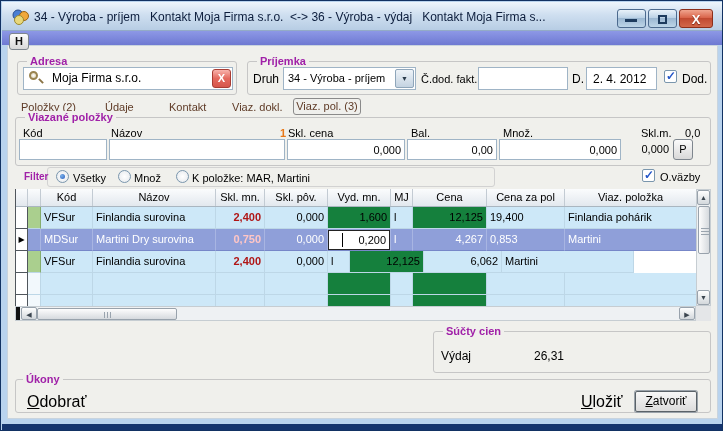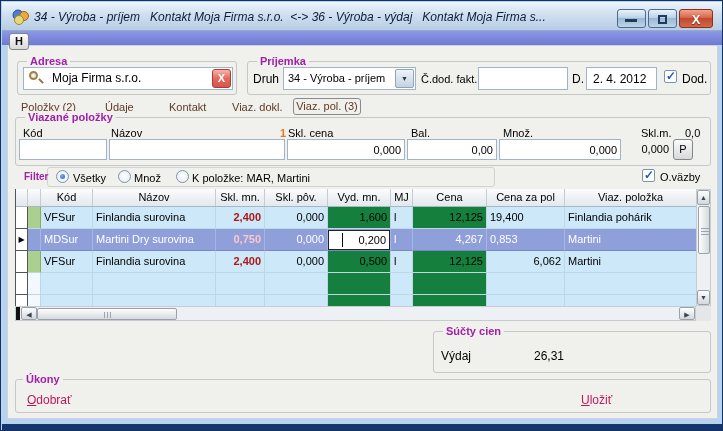--- a/index.html
+++ b/index.html
@@ -11,21 +11,21 @@
   }
   
   .titlebar {
     position:absolute; left:1px; top:1px; width:721px; height:29px;
     background:linear-gradient(#eef5fc, #cfdff0 45%, #b7cde4);
     border-bottom:1px solid #93abc6;
   }
   .appicon { position:absolute; left:10px; top:7px; width:17px; height:16px; }
   .titletext {
     position:absolute; left:32px; top:8px; right:112px;
-    font-size:12px; color:#0c1d3c; white-space:pre; overflow:hidden;font-style:italic;
+    font-size:12px; color:#0c1d3c; white-space:pre; overflow:hidden;
   }
   .winbtn {
     position:absolute; top:7px; height:19px; border-radius:3px;
     border:1px solid #4c6a8e; text-align:center; cursor:default;
   }
   .winbtn.minb, .winbtn.maxb {
     background:linear-gradient(#e9f2fa, #bcd2e6 45%, #9cb8d2 50%, #bdd5e8);
   }
   .winbtn.closeb {
     background:linear-gradient(#f0a48e, #d9654b 45%, #c14a31 50%, #d2674a);
@@ -126,21 +126,21 @@
   .vscroll { position:absolute; left:695px; top:188px; width:15px; height:117px; background:#eef1f3; border:1px solid #c6cdd2; }
   .hscroll { position:absolute; left:14px; top:305px; width:681px; height:15px; background:#eef1f3; border:1px solid #c6cdd2; }
   .sbtn { position:absolute; background:linear-gradient(#fefefe,#d3d8dc); border:1px solid #98a2ac; border-radius:2px;
     font-size:7px; color:#3c4650; text-align:center; }
   .vthumb { position:absolute; left:1px; top:16px; width:12px; height:48px; background:linear-gradient(90deg,#fdfdfd,#d6dade); border:1px solid #98a2ac; border-radius:2px; }
   .hthumb { position:absolute; left:21px; top:1px; width:140px; height:12px; background:linear-gradient(#fdfdfd,#d6dade); border:1px solid #98a2ac; border-radius:2px; }
   .gripv { position:absolute; left:2px; width:8px; height:1px; background:#9aa4ae; }
   .griph { position:absolute; top:3px; width:1px; height:6px; background:#9aa4ae; }
   .blacktick { position:absolute; left:0; top:0; width:4px; height:13px; background:#111; }
   .corner { position:absolute; left:695px; top:305px; width:15px; height:15px; background:#e4e6e8; }
-  .linklike { position:absolute; font-size:12px; color:#be185d;text-align:center; }
+  .linklike { position:absolute; font-size:16px; color:#000000;text-align:center; }
   .defbtn {
     position:absolute; left:634px; top:390px; width:62px; height:21px;
     background:linear-gradient(#f7f7f7,#dcdcdc); border:1px solid #5a6268; border-radius:2px;
     box-shadow:0 0 0 1px #9aa2aa; font-size:12px; text-align:center; line-height:19px; color:#000;
   }
 </style>
 </head>
 <body>
 
 <div class="window">
@@ -272,21 +272,20 @@
         <div class="cell selc" style="width: 78px; text-align: left;">0,853</div>
         <div class="cell selc" style="width: 132px; text-align: left;">Martini</div>
       </div>
       <div class="trow">
         <div class="cell selector" style="width: 12px; text-align: center;"></div>
         <div class="cell marker" style="width: 13px; text-align: center;"></div>
         <div class="cell " style="width: 52px; text-align: left;">VFSur</div>
         <div class="cell " style="width: 123px; text-align: left;">Finlandia surovina</div>
         <div class="cell  redq" style="width: 49px; text-align: right;">2,400</div>
         <div class="cell " style="width: 63px; text-align: right;">0,000</div>
-        <div class="cell w" style="width: 63px; text-align: right;">0,500</div>
         <div class="cell " style="width: 22px; text-align: left;">l</div>
         <div class="cell w" style="width: 74px; text-align: right;">12,125</div>
         <div class="cell " style="width: 78px; text-align: right;">6,062</div>
         <div class="cell " style="width: 132px; text-align: left;">Martini</div>
       </div>
       <div class="trow">
         <div class="cell selector" style="width: 12px; text-align: center;"></div>
         <div class="cell markerempty" style="width: 13px; text-align: center;"></div>
         <div class="cell " style="width: 52px; text-align: left;"></div>
         <div class="cell " style="width: 123px; text-align: left;"></div>
@@ -337,15 +336,16 @@
 
   <div class="gbox" style="left:432px; top:330px; width:278px; height:42px;"></div>
   <div class="legend" style="left:442px; top:324px;">Súčty cien</div>
   <div class="lbl lbl12" style="left:440px; top:348px;">Výdaj</div>
   <div class="lbl lbl12" style="left:533px; top:348px;">26,31</div>
 
   <div class="gbox" style="left:14px; top:378px; width:696px; height:34px;"></div>
   <div class="legend" style="left:22px; top:372px;">Úkony</div>
   <div class="linklike ak" style="left:26px; top:392px;"><u>O</u>dobrať</div>
   <div class="linklike ak" style="left:580px; top:392px;"><u>U</u>ložiť</div>
+  <div class="defbtn ak"><u>Z</u>atvoriť</div>
 
   <div class="bottomnavy"></div>
 </div>
 
 </body></html>

